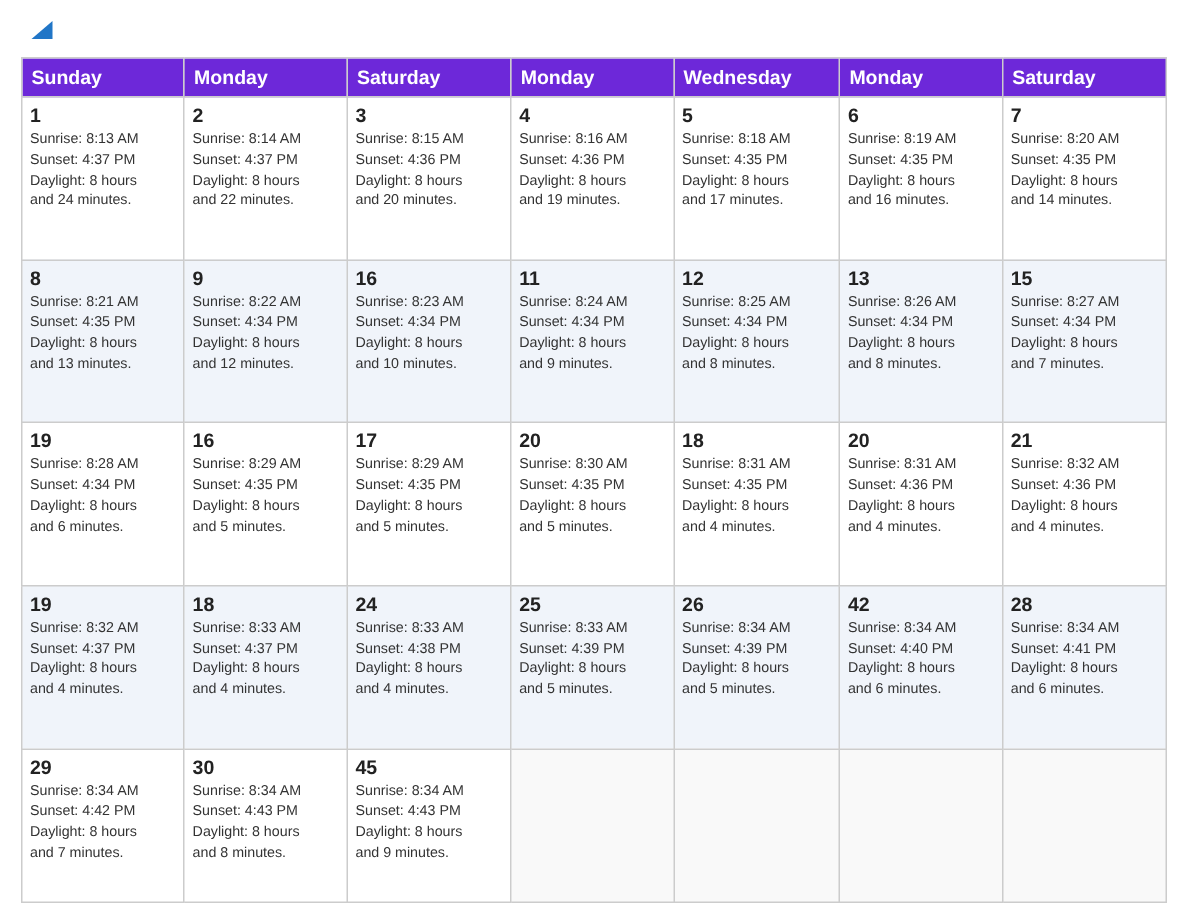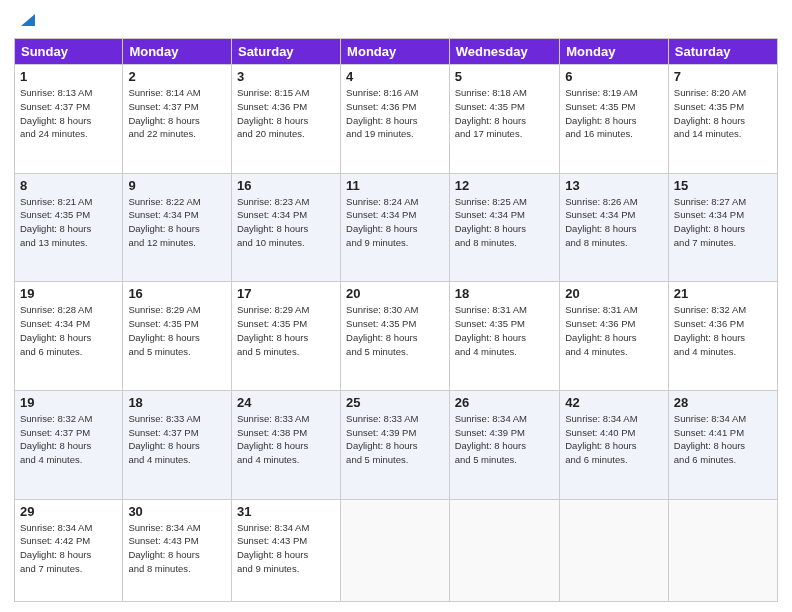--- a/index.html
+++ b/index.html
@@ -252,21 +252,21 @@
         <tr class="last-row">
           <td>
             <span class="day-num">29</span>
             <div class="day-info">Sunrise: 8:34 AM<br>Sunset: 4:42 PM<br>Daylight: 8 hours<br>and 7 minutes.</div>
           </td>
           <td>
             <span class="day-num">30</span>
             <div class="day-info">Sunrise: 8:34 AM<br>Sunset: 4:43 PM<br>Daylight: 8 hours<br>and 8 minutes.</div>
           </td>
           <td>
-            <span class="day-num">31</span>
+            <span class="day-num">45</span>
             <div class="day-info">Sunrise: 8:34 AM<br>Sunset: 4:43 PM<br>Daylight: 8 hours<br>and 9 minutes.</div>
           </td>
           <td class="empty-cell"></td>
           <td class="empty-cell"></td>
           <td class="empty-cell"></td>
           <td class="empty-cell"></td>
         </tr>
       </tbody>
   </table>
 </div>

